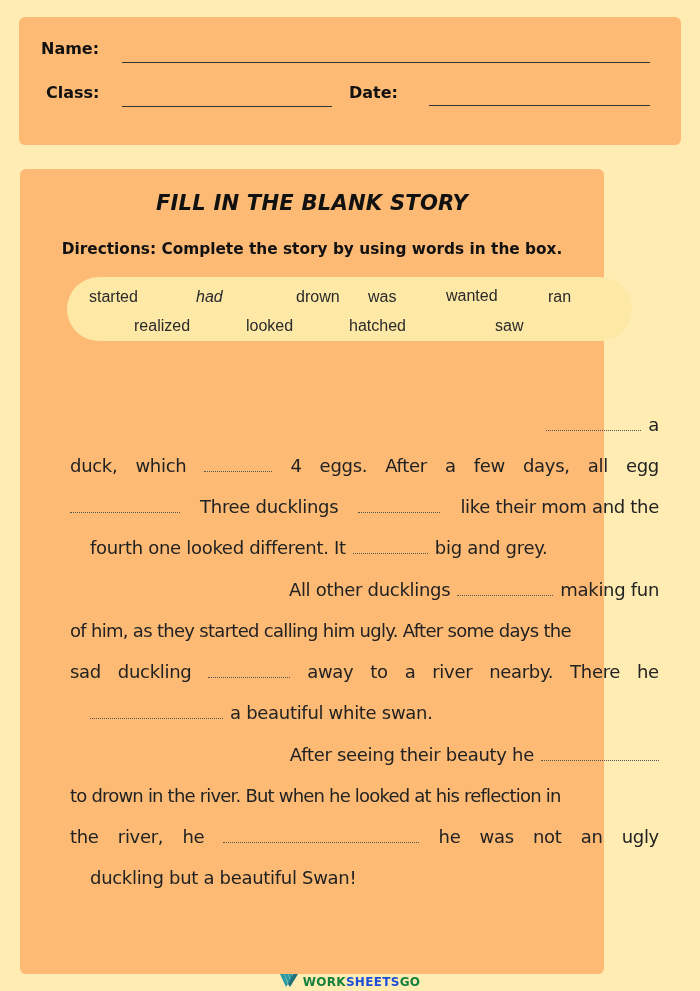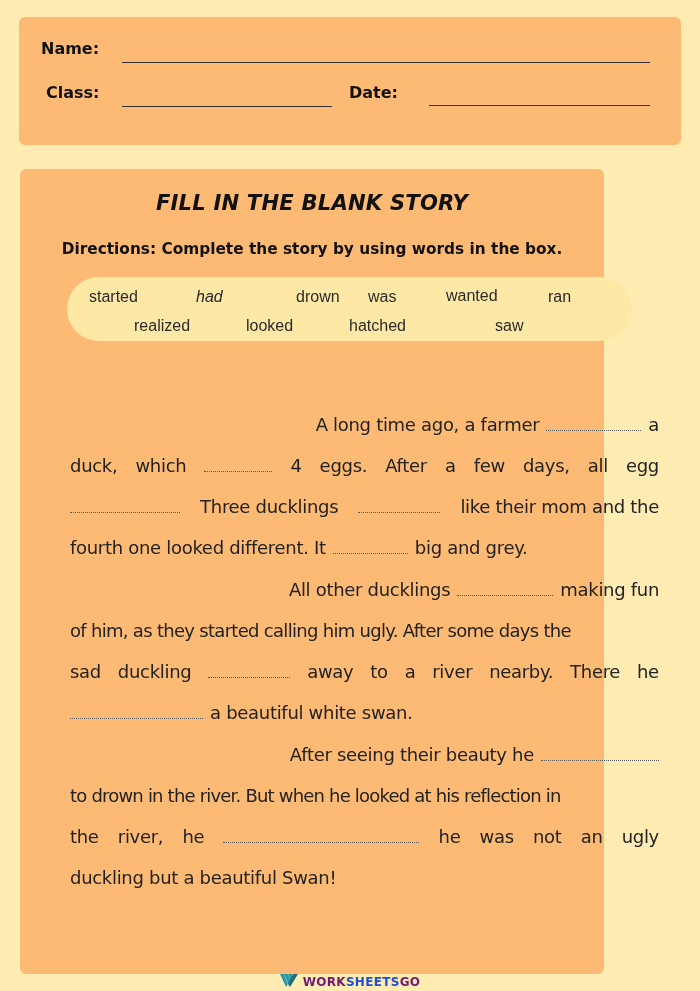--- a/index.html
+++ b/index.html
@@ -92,21 +92,21 @@
     line-height: 28px;
     white-space: nowrap;
     display: flex;
     align-items: baseline;
     justify-content: space-between;
     font-family: "DejaVu Sans", sans-serif;
     font-size: 18px;
     letter-spacing: -0.3px;
   }
   .line.right { justify-content: flex-end; gap: 7px; }
-  .line.left { justify-content: flex-start; gap: 7px; }
+  .line.left { justify-content: flex-start; gap: 7px; margin-left: 20px; }
   .blank {
     display: inline-block;
     border-bottom: 1.5px dotted #555;
     height: 16px;
     vertical-align: baseline;
   }
   .footer {
     position: absolute;
     left: 0; right: 0; top: 972px;
     height: 19px;
@@ -114,21 +114,21 @@
     justify-content: center;
     align-items: center;
     gap: 5px;
   }
   .brand {
     font-family: "DejaVu Sans", sans-serif;
     font-weight: bold;
     font-size: 12px;
     letter-spacing: 0.3px;
   }
-  .brand .a { color: #701a75; }
+  .brand .a { color: #15803d; }
   .brand .b { color: #1d4ed8; }
 </style>
 </head>
 <body>
 
 <div id="info-card" class="card">
   <span class="field-label" style="left:22px; top:22px;">Name:</span>
   <div class="field-line" style="left:103px; top:45px; width:528px;"></div>
 
   <span class="field-label" style="left:16px; top:66px;margin-left:11px;">Class:</span>
@@ -153,21 +153,20 @@
     <span class="word" style="left:67px; top:40px;">realized</span>
     <span class="word" style="left:179px; top:40px;">looked</span>
     <span class="word" style="left:282px; top:40px;">hatched</span>
     <span class="word" style="left:408px; top:40px;margin-left:20px;">saw</span>
   </div>
 
 
   <div class="story" style="top:242px;">
 
     <div class="line right" style="top:0px;">
-      <span>A long time ago, a farmer</span>
       <span class="blank" style="width:95px;"></span>
       <span>a</span>
     </div>
 
     <div class="line" style="top:41px;">
       <span>duck,</span>
       <span>which</span>
       <span class="blank" style="width:68px;"></span>
       <span>4</span>
       <span>eggs.</span>

